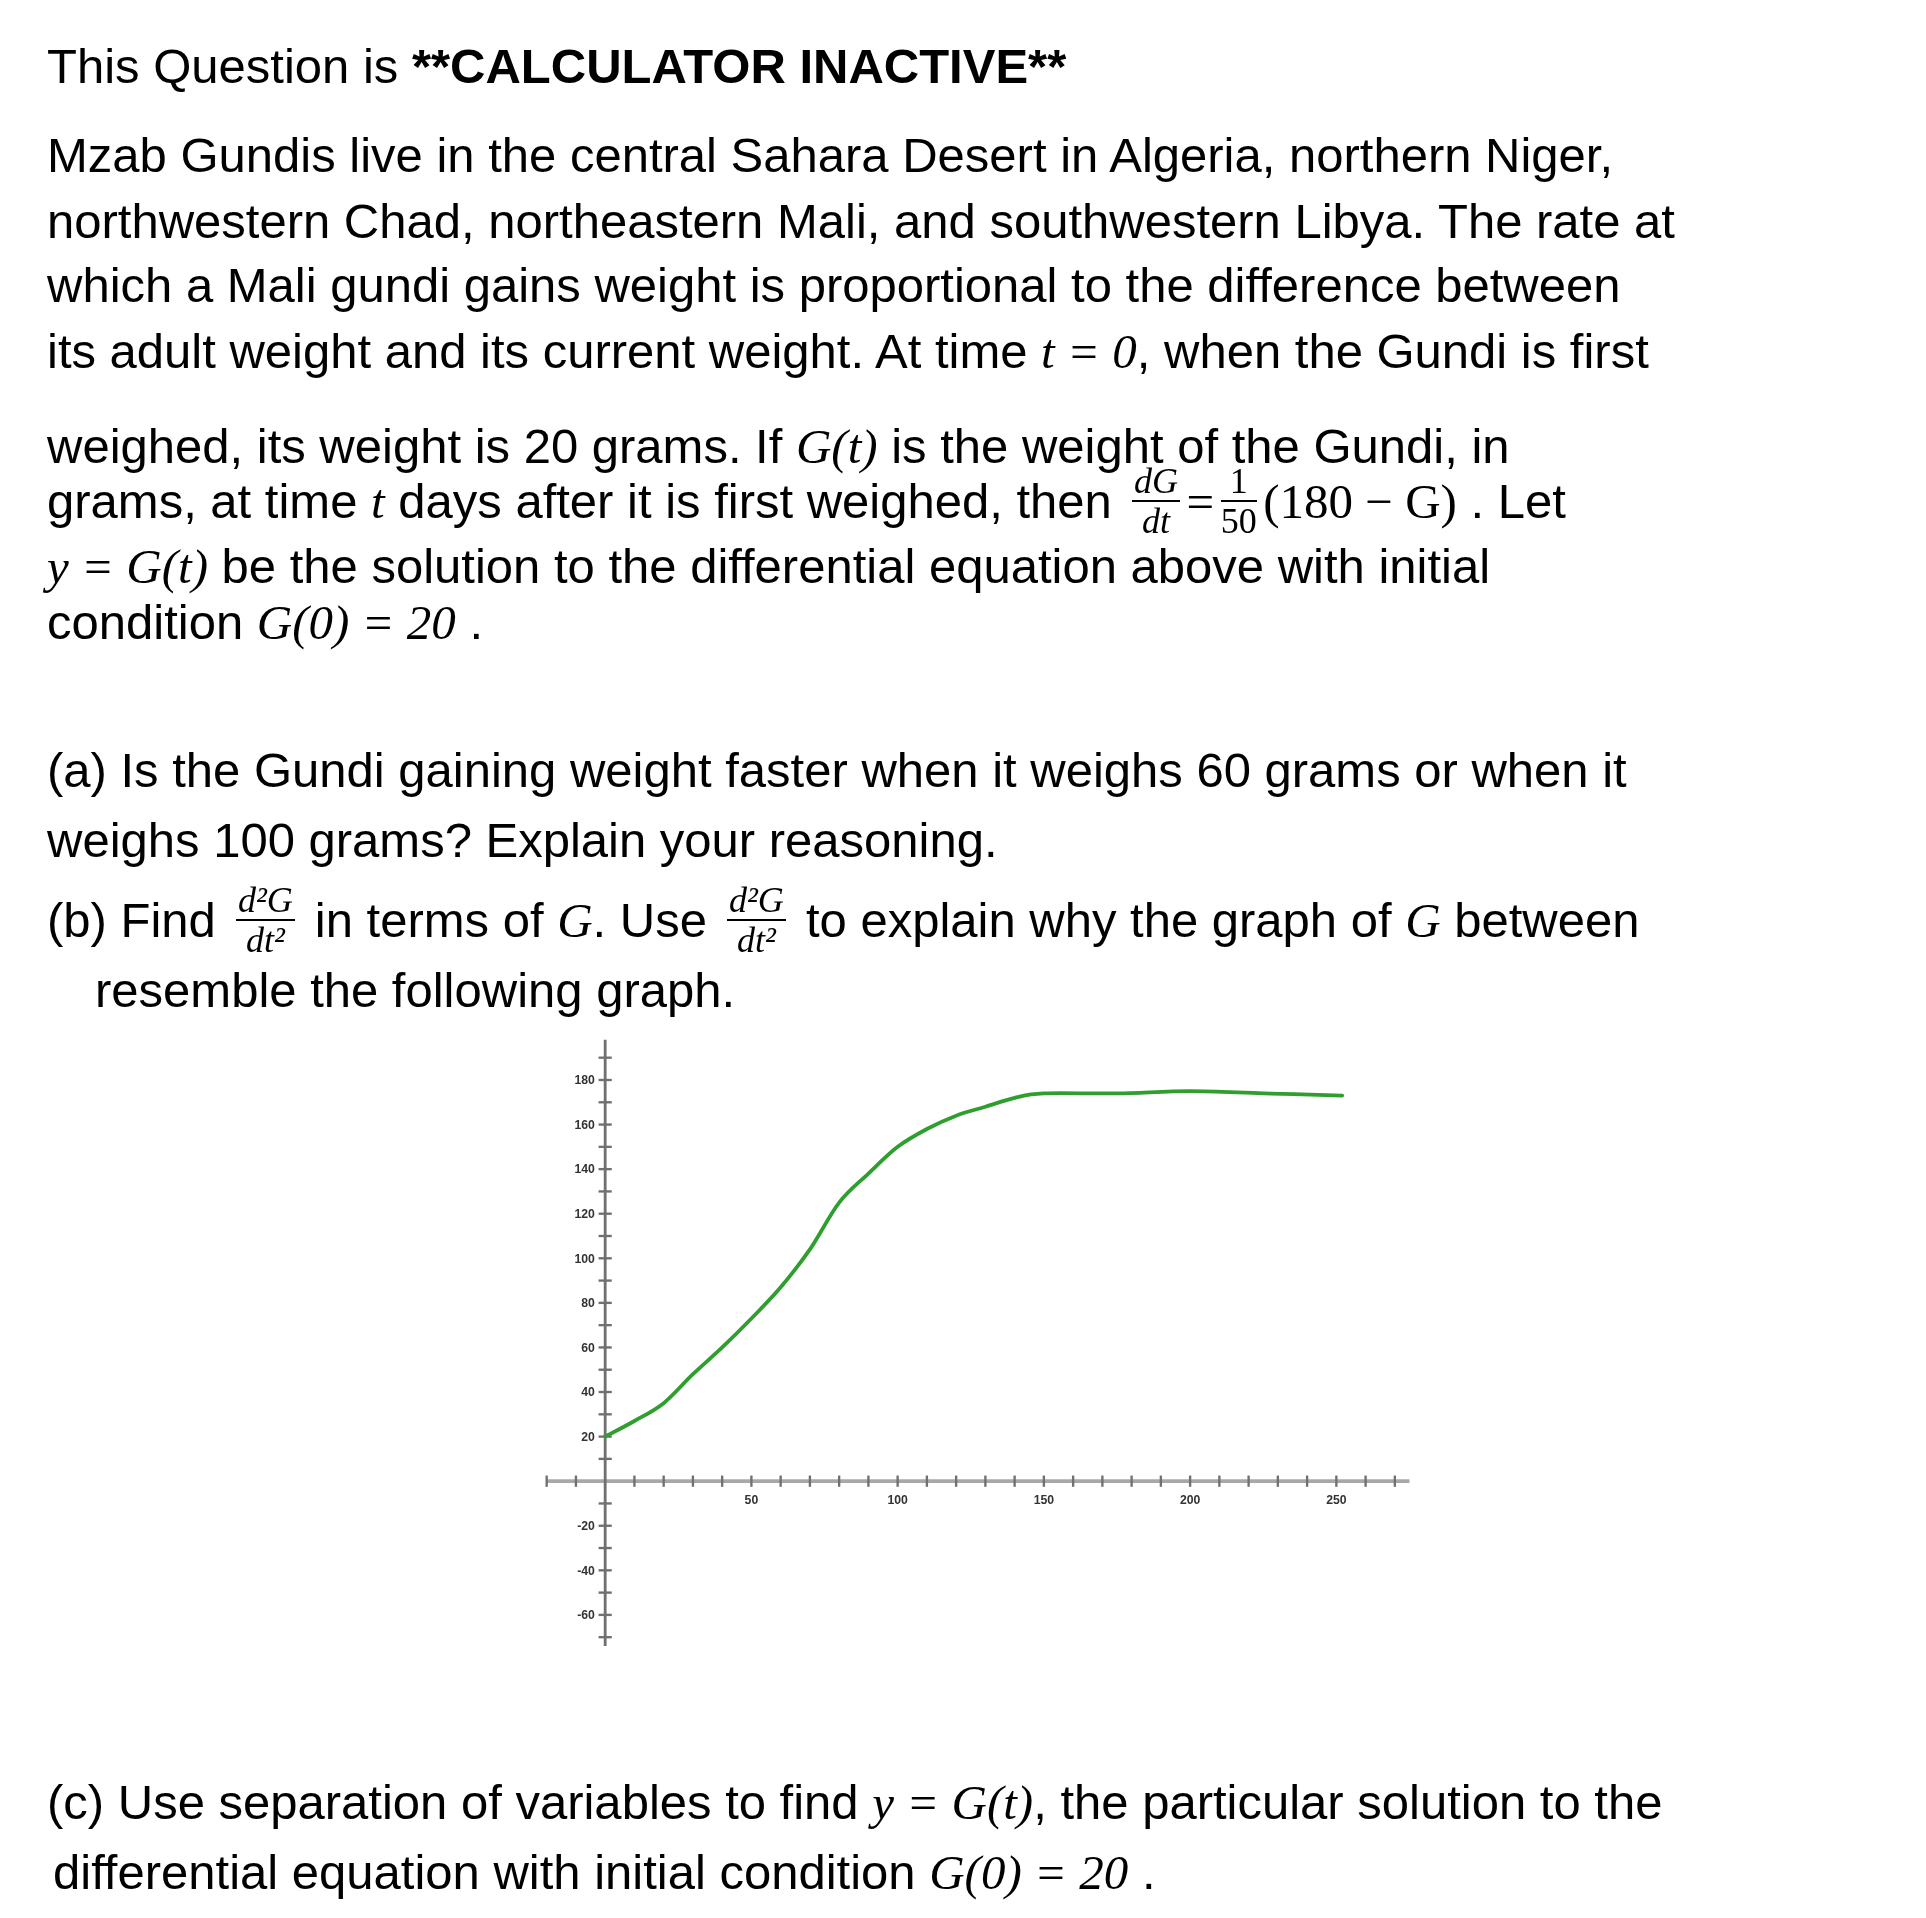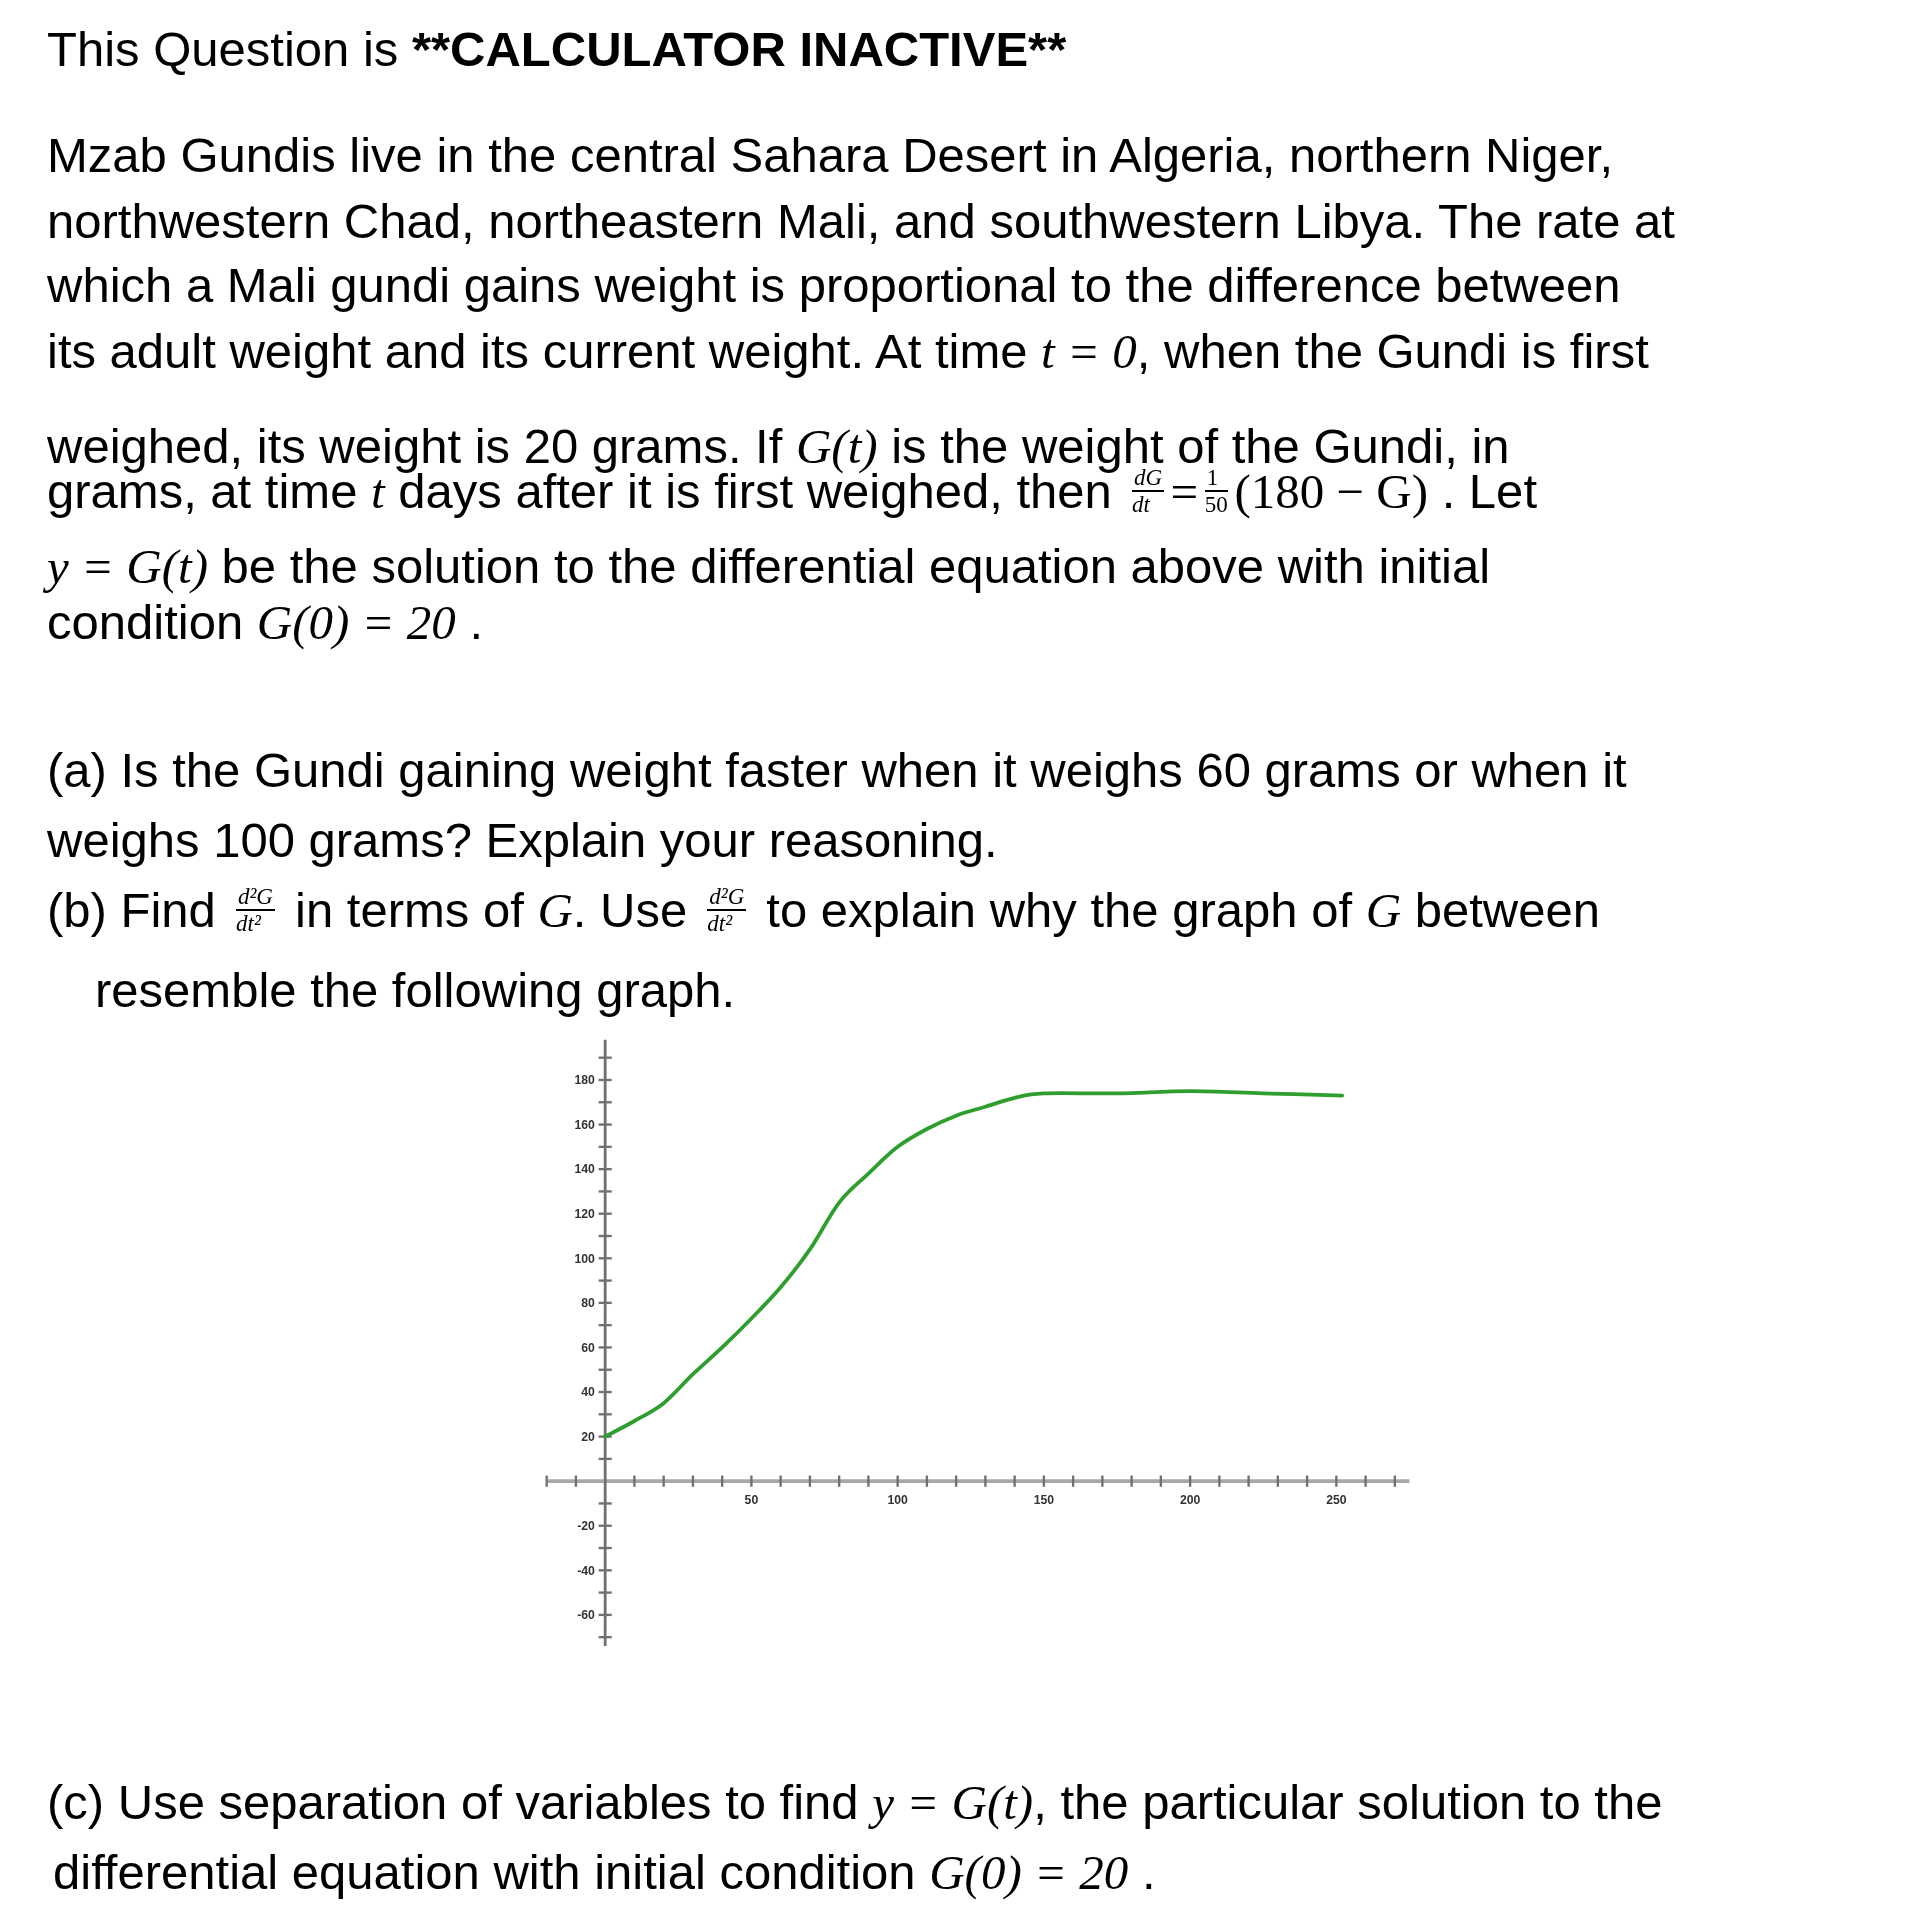--- a/index.html
+++ b/index.html
@@ -2,31 +2,31 @@
 <html style="font-size:7.5px"><head>
 <meta charset="utf-8">
 <style>
   html, body { margin:0; padding:0; background:#ffffff; }
   body { width:1926px; height:1918px; position:relative; overflow:hidden;
          font-family:"Liberation Sans", sans-serif; color:#000; }
   .line { position:absolute; left:47px; font-size:49px; line-height:1; white-space:nowrap; }
   .m { font-family:"Liberation Serif", serif; font-style:italic; }
   .mr { font-family:"Liberation Serif", serif; font-style:normal; }
   .b { font-weight:bold; }
-  .frac { display:inline-block; vertical-align:middle; 
-          font-family:"Liberation Serif", serif; font-size:23px; line-height:1; margin:0 6.6px; position:relative; top:-3.8px; }
+  .frac { display:inline-block; vertical-align:middle; text-align:center;
+          font-family:"Liberation Serif", serif; font-size:36px; line-height:1; margin:0 6.6px; position:relative; top:-3.8px; }
   .frac .num { display:block; border-bottom:2.4px solid #000; padding:0 1.9px 0.9px; }
   .frac .den { display:block; padding-top:1px; }
   .frac .i { font-style:italic; }
   #chart { position:absolute; left:0; top:0; }
 </style>
 </head>
 <body>
 
-<div class="line" style="top:25px;">
+<div class="line" style="top:42px;">
   <span>This Question is </span><span class="b">**CALCULATOR INACTIVE**</span>
 </div>
 
 <div>
   <div class="line" style="top:131px;">Mzab Gundis live in the central Sahara Desert in Algeria, northern Niger,</div>
   <div class="line" style="top:197px;">northwestern Chad, northeastern Mali, and southwestern Libya. The rate at</div>
   <div class="line" style="top:261px;">which a Mali gundi gains weight is proportional to the difference between</div>
   <div class="line" style="top:327px;">
     <span>its adult weight and its current weight. At time </span><span class="m">t = 0</span><span>, when the Gundi is first</span>
   </div>

